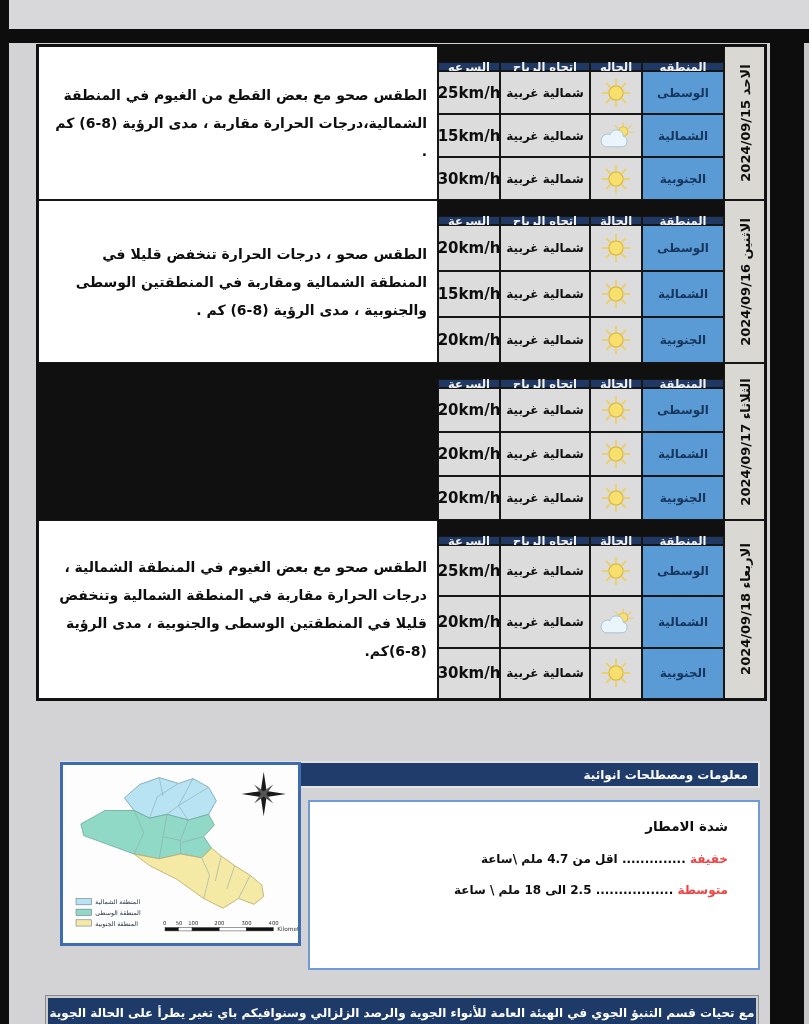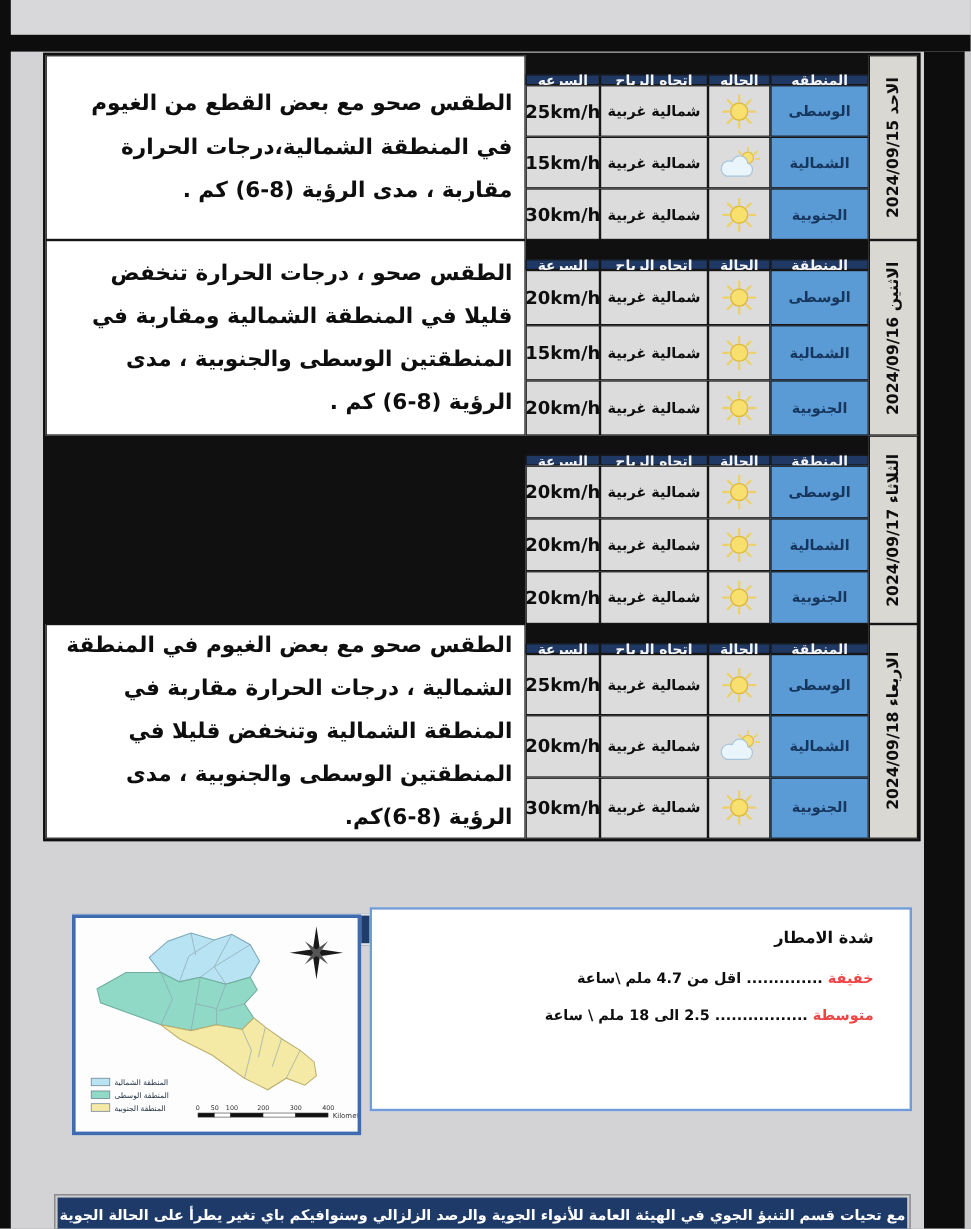--- a/index.html
+++ b/index.html
@@ -12,42 +12,42 @@
   .strip-right{position:absolute;left:770px;top:43px;width:34px;height:981px;background:#0d0d0d;}
   .sliver-right{position:absolute;left:804px;top:43px;width:5px;height:981px;background:#c8c8ca;}
 
   
   .ftable{position:absolute;left:36px;top:44px;width:731px;border:2px solid #101010;background:#101010;box-sizing:border-box;}
   .section{display:grid;grid-template-columns:400px 62px 90px 52px 82px 1fr;grid-template-rows:25px 1fr 1fr 1fr;}
   .s1{height:154px}.s2{height:163px}.s3{height:157px}.s4{height:179px}
   .cell{border:1px solid #161616;box-sizing:border-box;min-width:0;}
   .desc-cell{grid-column:1;grid-row:1/5;background:#ffffff;display:flex;align-items:center;
              padding:6px 10px;direction:rtl;}
-  .desc-text{width:100%;text-align:right;font-weight:bold;font-size:18px;line-height:2.0;color:#0e0e0e;}
+  .desc-text{width:100%;text-align:right;font-weight:bold;font-size:14px;line-height:2.0;color:#0e0e0e;}
   .hdr{grid-row:1;background:#1f3864;color:#f4f4f4;font-weight:bold;font-size:11.5px;
        display:flex;align-items:center;justify-content:center;direction:rtl;margin-top:16px;}
   .c-speed{grid-column:2}.c-wind{grid-column:3}.c-cond{grid-column:4}.c-region{grid-column:5}
   .r1{grid-row:2}.r2{grid-row:3}.r3{grid-row:4}
   .data{display:flex;align-items:center;justify-content:center;font-weight:bold;background:#dcdcdc;}
   .speed{grid-column:2;font-size:15px;direction:ltr;color:#0e0e0e;}
   .wind{grid-column:3;font-size:12px;direction:rtl;color:#0e0e0e;}
   .cond{grid-column:4;background:#dcdcdc;}
   .region{grid-column:5;background:#5b9bd5;color:#17365d;font-size:12px;direction:rtl;}
   .date-cell{grid-column:6;grid-row:1/5;background:#d9d8d2;position:relative;}
   .date-rot{position:absolute;top:50%;left:50%;transform:translate(-50%,-50%) rotate(-90deg);
             white-space:nowrap;direction:rtl;font-weight:bold;font-size:13px;color:#0e0e0e;}
   .wicon{display:flex;align-items:center;justify-content:center;}
 
   
   .info-bar{position:absolute;left:60px;top:761px;width:700px;height:27px;background:#1f3c6b;
             border:2px solid #e3e3e3;box-sizing:border-box;display:flex;align-items:center;
             justify-content:flex-start;direction:rtl;padding:0 10px;color:#ffffff;font-weight:bold;font-size:12px;}
   .map-panel{position:absolute;left:60px;top:762px;width:241px;height:184px;background:#fdfdfd;
              border:3px solid #3f6cb0;box-sizing:border-box;}
-  .rain-panel{position:absolute;left:308px;top:756px;width:452px;height:170px;background:#ffffff;
+  .rain-panel{position:absolute;left:308px;top:800px;width:452px;height:170px;background:#ffffff;
               border:2px solid #6f9bd8;box-sizing:border-box;direction:rtl;padding:16px 30px 0 0;}
   .rain-title{font-weight:bold;font-size:13.5px;color:#0e0e0e;margin-bottom:18px;}
   .rain-line{margin-bottom:17px;font-size:12px;font-weight:bold;color:#0e0e0e;}
   .rain-term{color:#ef4444;margin-top:33px;}
   .footer-bar{position:absolute;left:46px;top:996px;width:712px;height:33px;background:#1e3a68;
               border:2px solid #cccccc;outline:1px solid #8a8a8a;box-sizing:border-box;display:flex;
               align-items:center;justify-content:center;direction:rtl;color:#ffffff;font-weight:bold;font-size:12px;text-align:center;}
 </style>
 </head>
 <body>

